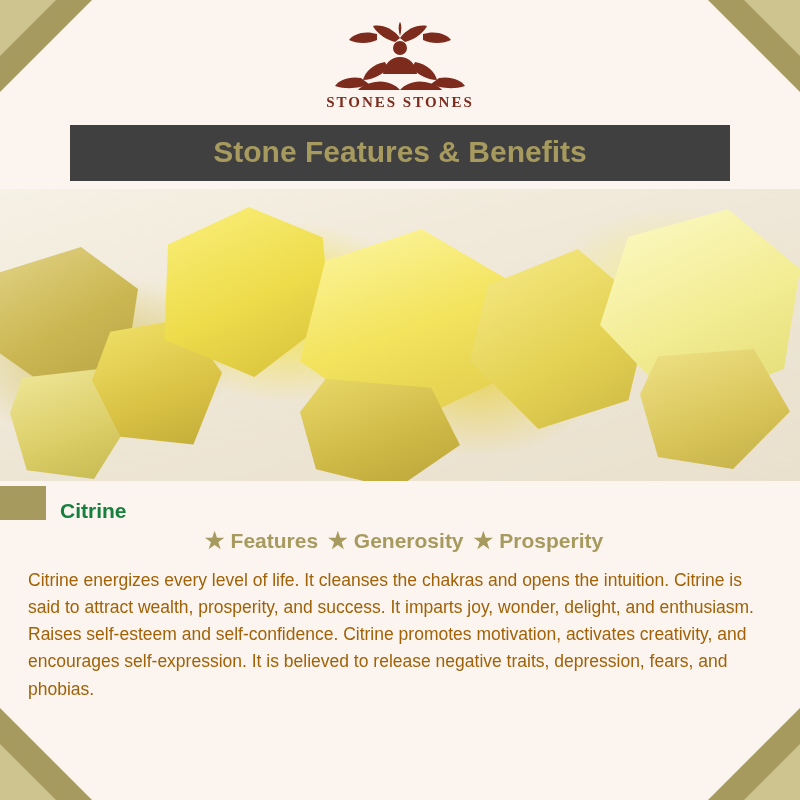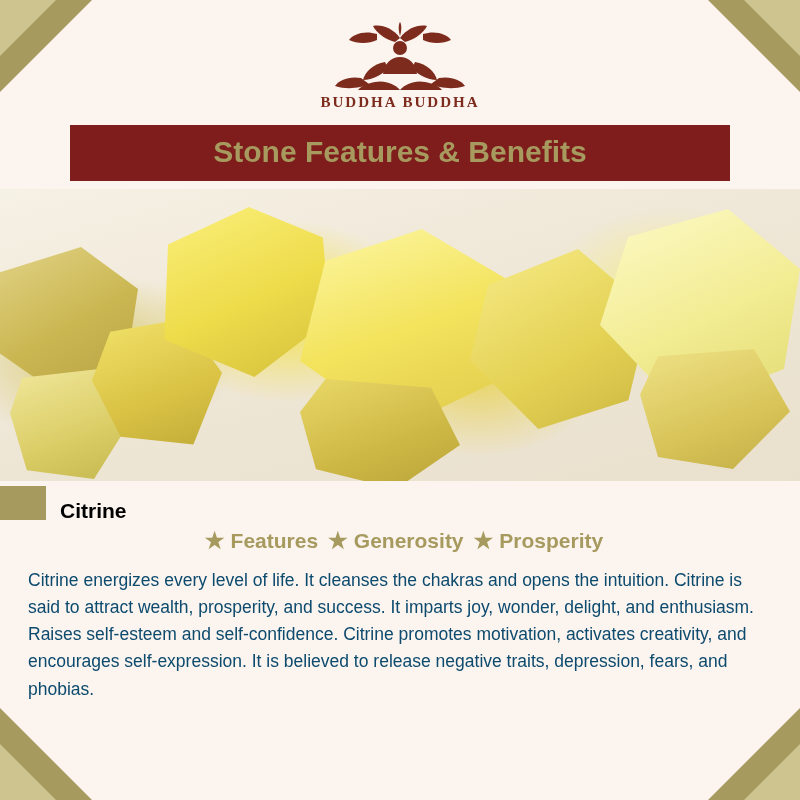--- a/index.html
+++ b/index.html
@@ -84,21 +84,21 @@
     color: #7d2b1d;
     font-family: "Liberation Serif", serif;
     font-weight: 700;
   }
 
   
   .title-band {
     position: relative;
     z-index: 10;
     margin: 14px 70px 0 70px;
-    background: #7f1d1d;
+    background: #404040;
     text-align: center;
     padding: 10px 0 12px 0;
   }
   .title-band h1 {
     margin: 0;
     font-size: 30px;
     font-weight: 700;
     color: #a79a5e;
     font-family: "Liberation Sans", sans-serif;
   }
@@ -165,21 +165,21 @@
     height: 44px;
     background: #fbf4ef;
   }
   .name-accent {
     width: 46px;
     height: 34px;
     background: #a79a5e;
   }
   .stone-name {
     font-size: 21px;
-    color: #000000;
+    color: #15803d;
     font-weight: 700;
     padding-left: 14px;
     font-family: "Liberation Sans", sans-serif;
     margin-top: 16px;
   }
 
   
   .benefits {
     position: relative;
     z-index: 10;
@@ -203,21 +203,21 @@
     line-height: 1;
   }
 
   
   .desc {
     position: relative;
     z-index: 10;
     margin: 4px 28px 0 28px;
     font-size: 17.5px;
     line-height: 1.55;
-    color: #0c4a6e;
+    color: #a16207;
     font-family: "Liberation Sans", sans-serif;
   }
 </style>
 </head>
 <body>
 
 <div class="page">
 
   <div class="corner corner-tl"></div>
   <div class="corner corner-tl2"></div>
@@ -245,21 +245,21 @@
           <path d="M60 40 C48 42, 40 50, 38 58 C48 58, 58 52, 63 46 Z"></path>
           <path d="M90 40 C102 42, 110 50, 112 58 C102 58, 92 52, 87 46 Z"></path>
 
           <path d="M36 56 C24 54, 14 58, 10 64 C22 68, 36 66, 44 62 Z"></path>
           <path d="M114 56 C126 54, 136 58, 140 64 C128 68, 114 66, 106 62 Z"></path>
           <path d="M50 60 C40 62, 34 66, 33 68 L75 68 C70 62, 60 58, 50 60 Z"></path>
           <path d="M100 60 C110 62, 116 66, 117 68 L75 68 C80 62, 90 58, 100 60 Z"></path>
         </g>
       </svg>
     </span>
-    <div class="brand-name">BUDDHA BUDDHA</div>
+    <div class="brand-name">STONES STONES</div>
   </div>
 
   <div class="title-band">
     <h1>Stone Features &amp; Benefits</h1>
   </div>
 
   <div class="hero">
     <div class="hero-bg"></div>
     <div class="rock r1"></div>
     <div class="rock r9"></div>

